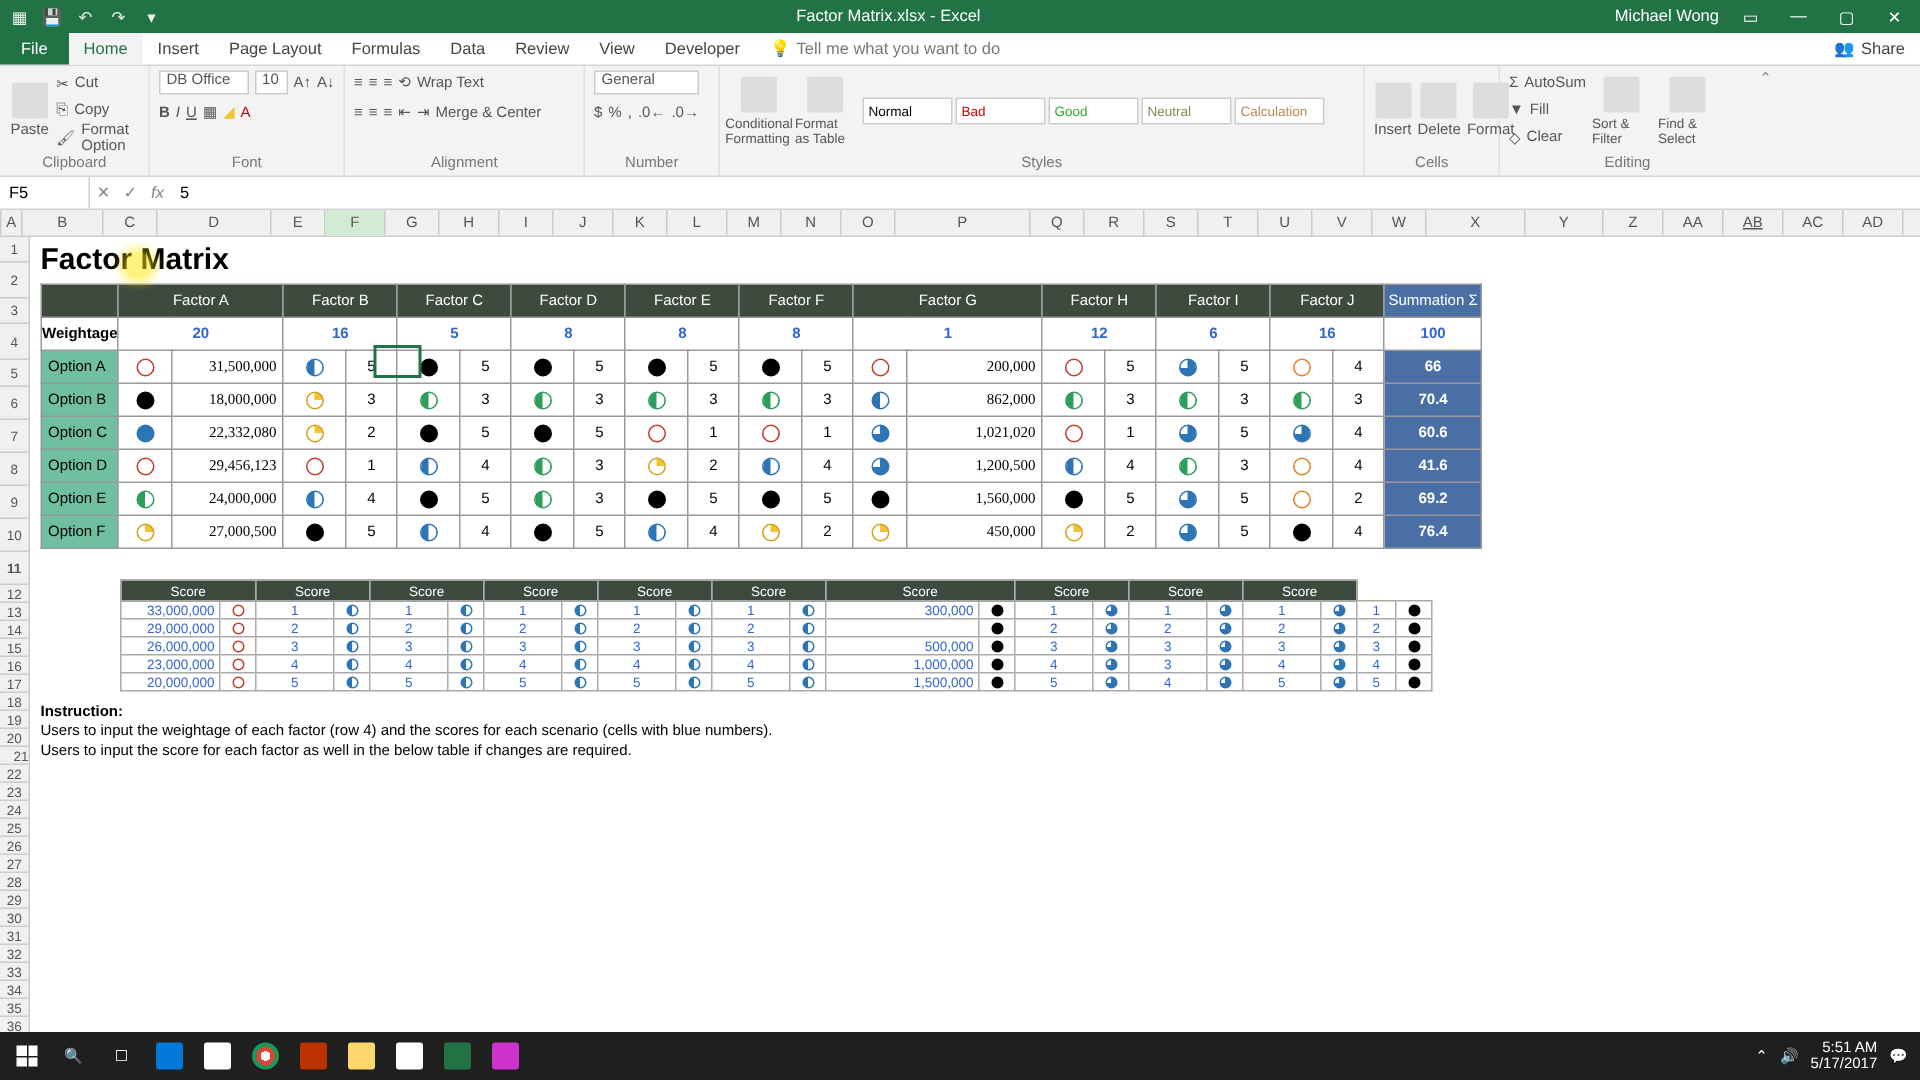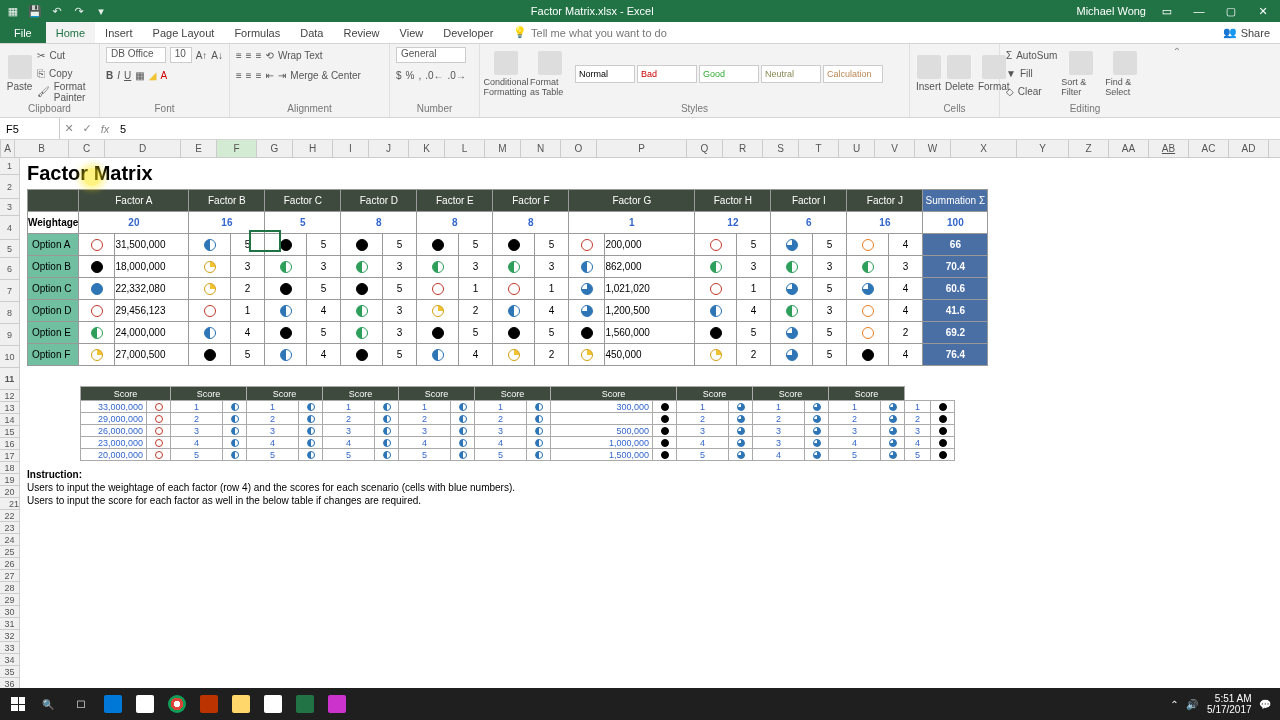--- a/index.html
+++ b/index.html
@@ -58,21 +58,21 @@
 .title-highlight { position: absolute; width: 18px; height: 18px; border-radius: 50%; background: rgba(255,230,0,0.5); left: 56px; top: 6px; box-shadow: 0 0 6px 4px rgba(255,230,0,0.4); }
 table.factor { border-collapse: collapse; font-size: 10px; }
 table.factor th, table.factor td { border: 1px solid #999; text-align: center; }
 table.factor thead th { background: #3d4a3d; color: #fff; height: 22px; font-weight: normal; }
 table.factor .weight-row th, table.factor .weight-row td { background: #fff; color: #3366cc; height: 18px; font-weight: bold; }
 table.factor .weight-row th { color: #000; }
 table.factor tbody tr { height: 22px; }
 table.factor tbody td.optname { background: #6fbfa0; color: #000; font-weight: normal; text-align: left; padding-left: 4px; width: 50px; }
 table.factor .sum-col { background: #4a6fa5; color: #fff; font-weight: bold; width: 65px; }
 table.factor .sum-hdr { background: #4a6fa5; color: #fff; }
-table.factor td.num { text-align: left; padding-right: 4px; }
+table.factor td.num { text-align: right; padding-right: 4px; font-family: Liberation Serif, serif; }
 table.factor td.score { width: 30px; }
 .harvey { display: inline-block; width: 12px; height: 12px; border-radius: 50%; border: 1.5px solid; vertical-align: middle; }
 .h-black { border-color: #000; background: #000; }
 .h-empty-red { border-color: #c0392b; background: #fff; }
 .h-half-blue { border-color: #2e75b6; background: linear-gradient(90deg,#2e75b6 50%,#fff 50%); }
 .h-half-green { border-color: #2e9e5b; background: linear-gradient(90deg,#2e9e5b 50%,#fff 50%); }
 .h-3q-blue { border-color: #2e75b6; background: conic-gradient(#2e75b6 0 270deg,#fff 270deg 360deg); }
 .h-q-yellow { border-color: #d4a017; background: conic-gradient(#f1c232 0 90deg,#fff 90deg 360deg); }
 .h-full-blue { border-color: #2e75b6; background: #2e75b6; }
 .h-empty-orange { border-color: #e67e22; background: #fff; }
@@ -163,21 +163,21 @@
 <div class="ribbon">
   <div class="ribbon-group" style="width:100px">
     <div class="body">
       <div class="ribbon-btn">
           <div class="ico"></div>
           <span>Paste</span>
         </div>
       <div style="display:flex;flex-direction:column;gap:0">
         <div class="mini-line">✂ <span>Cut</span></div>
         <div class="mini-line">⎘ <span>Copy</span></div>
-        <div class="mini-line">🖌 <span>Format Painter</span></div>
+        <div class="mini-line">🖌 <span>Format Option</span></div>
       </div>
     </div>
     <div class="label">Clipboard</div>
   </div>
   <div class="ribbon-group" style="width:130px">
     <div class="body" style="flex-direction:column;align-items:stretch;gap:2px">
       <div class="mini-line">
           <span class="dd" style="width:60px">DB Office</span>
           <span class="dd" style="width:22px">10</span>
           <span>A↑</span>

